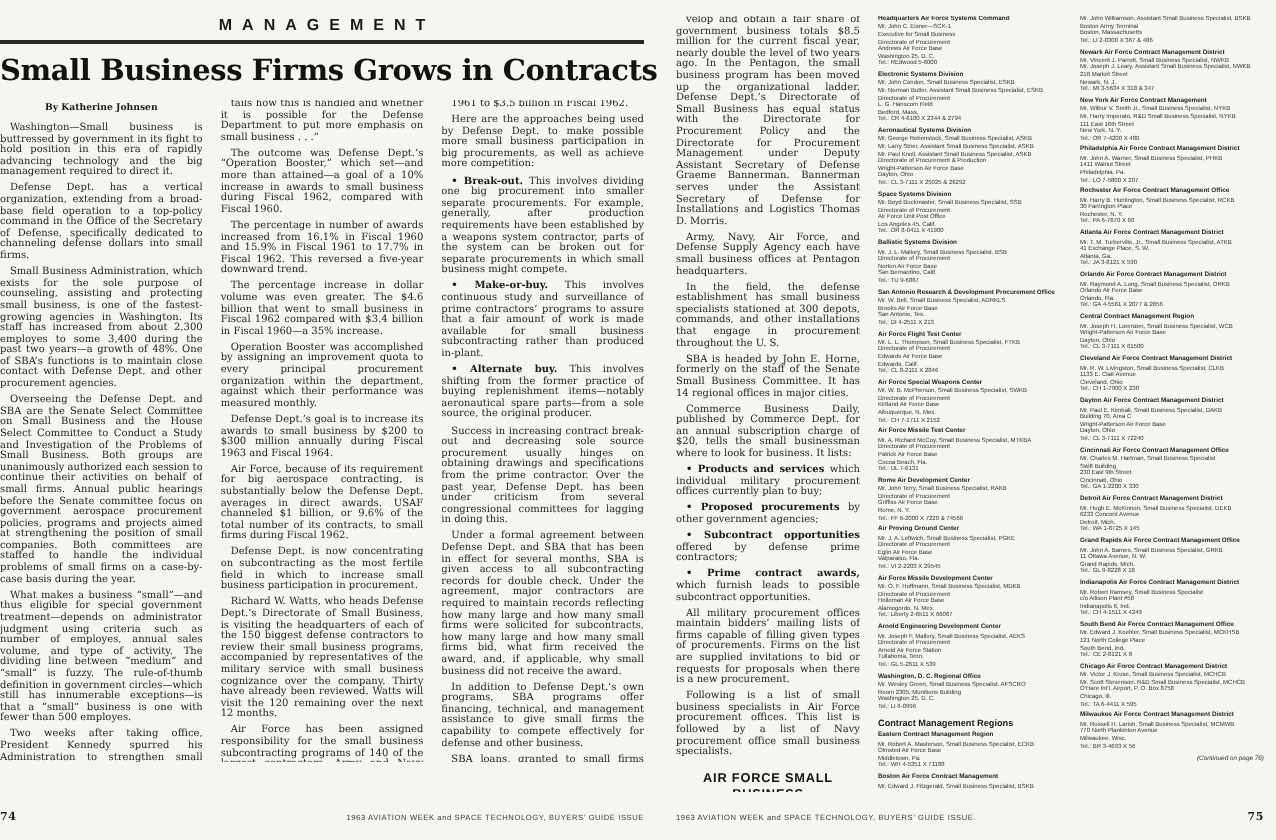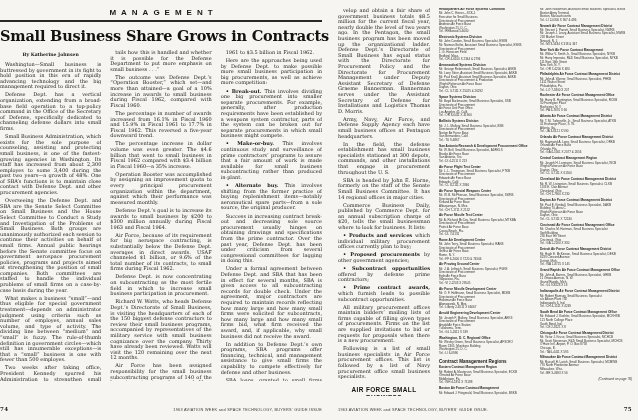--- a/index.html
+++ b/index.html
@@ -41,21 +41,21 @@
   .footer-right .pageno { margin-left: auto; }
 </style>
 </head>
 <body>
 
 <div id="sheet">
 
   <div class="page" id="page-left">
     <div class="kicker">MANAGEMENT</div>
     <div class="kicker-rule"></div>
-    <div class="headline">Small Business Share Grows in Contracts</div>
+    <div class="headline">Small Business Firms Grows in Contracts</div>
     <div class="cols">
       <div class="col">
         <div class="byline">By Katherine Johnsen</div>
         <div>
             <p class="para">Washington—Small business is buttressed by government in its fight to hold position in this era of rapidly advancing technology and the big management required to direct it.</p>
             <p class="para">Defense Dept. has a vertical organization, extending from a broad-base field operation to a top-policy command in the Office of the Secretary of Defense, specifically dedicated to channeling defense dollars into small firms.</p>
             <p class="para">Small Business Administration, which exists for the sole purpose of counseling, assisting and protecting small business, is one of the fastest-growing agencies in Washington. Its staff has increased from about 2,300 employes to some 3,400 during the past two years—a growth of 48%. One of SBA’s functions is to maintain close contact with Defense Dept. and other procurement agencies.</p>
             <p class="para">Overseeing the Defense Dept. and SBA are the Senate Select Committee on Small Business and the House Select Committee to Conduct a Study and Investigation of the Problems of Small Business. Both groups are unanimously authorized each session to continue their activities on behalf of small firms. Annual public hearings before the Senate committee focus on government aerospace procurement policies, programs and projects aimed at strengthening the position of small companies. Both committees are staffed to handle the individual problems of small firms on a case-by-case basis during the year.</p>
             <p class="para">What makes a business “small”—and thus eligible for special government treatment—depends on administrator judgment using criteria such as number of employes, annual sales volume, and type of activity. The dividing line between “medium” and “small” is fuzzy. The rule-of-thumb definition in government circles—which still has innumerable exceptions—is that a “small” business is one with fewer than 500 employes.</p>
             <p class="para">Two weeks after taking office, President Kennedy spurred his Administration to strengthen small business by showing personal interest. In a memo to Defense Secretary Robert S. McNamara, Kennedy wrote, on Feb. 6, 1961:</p>

